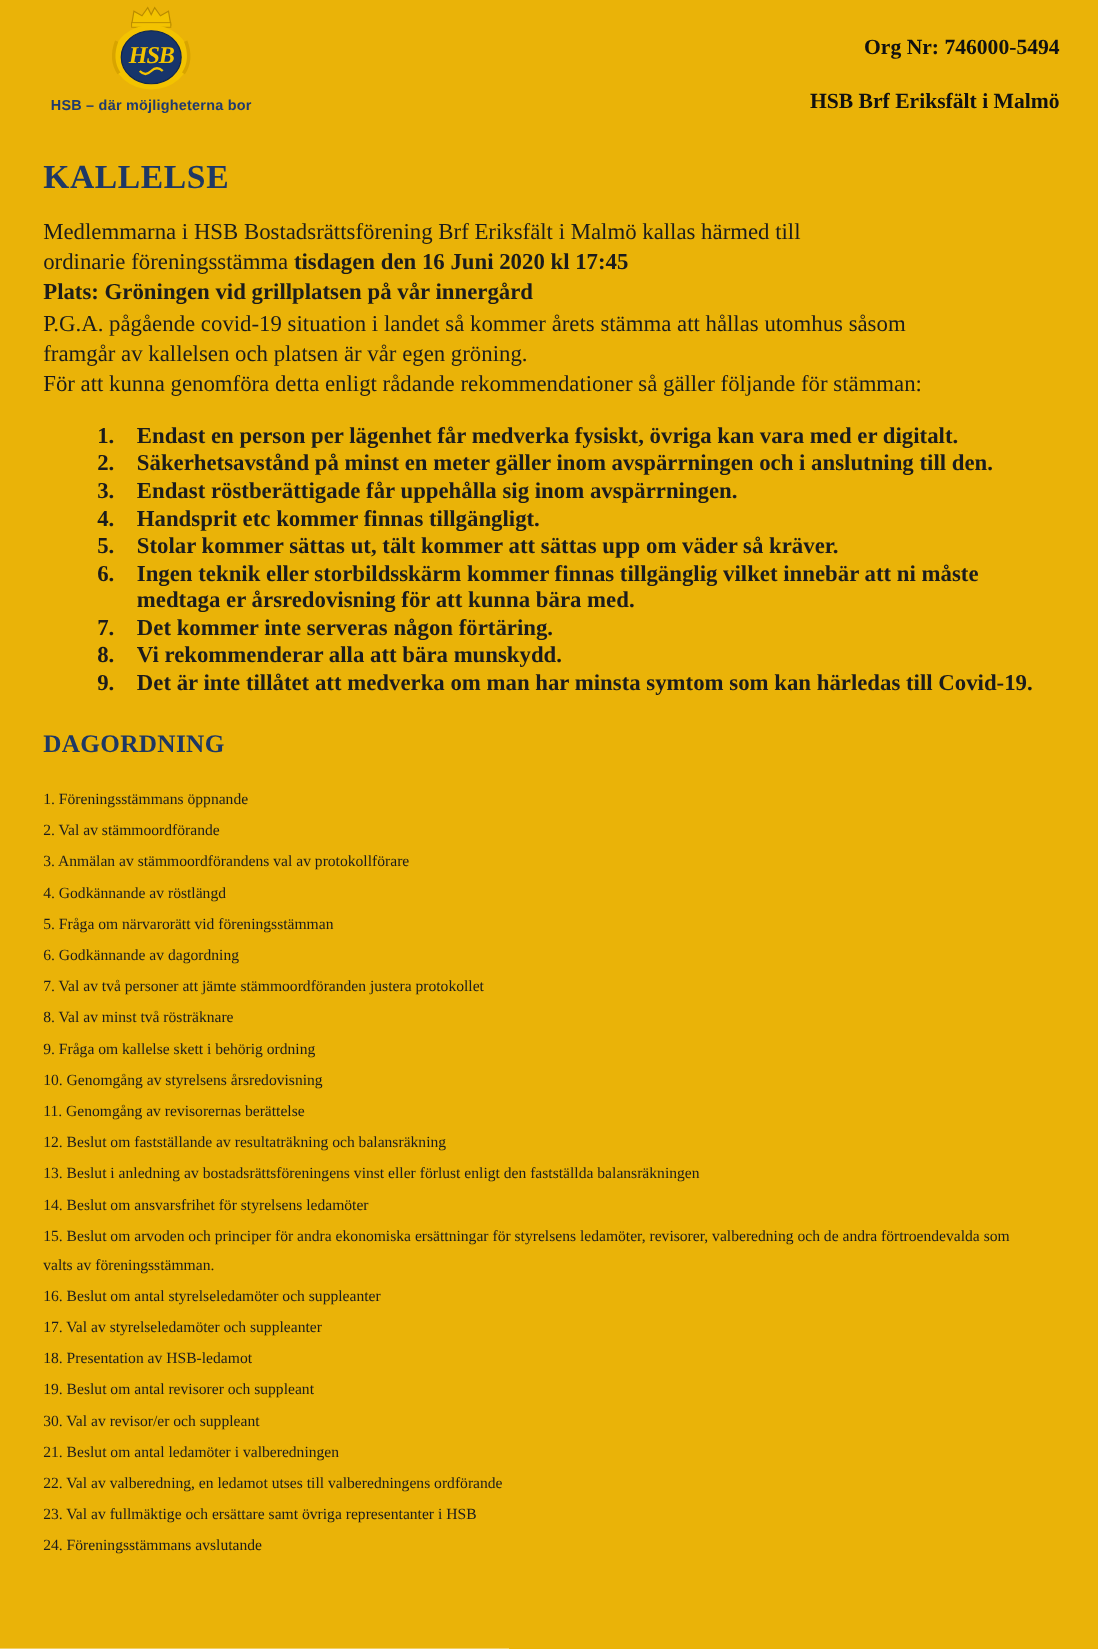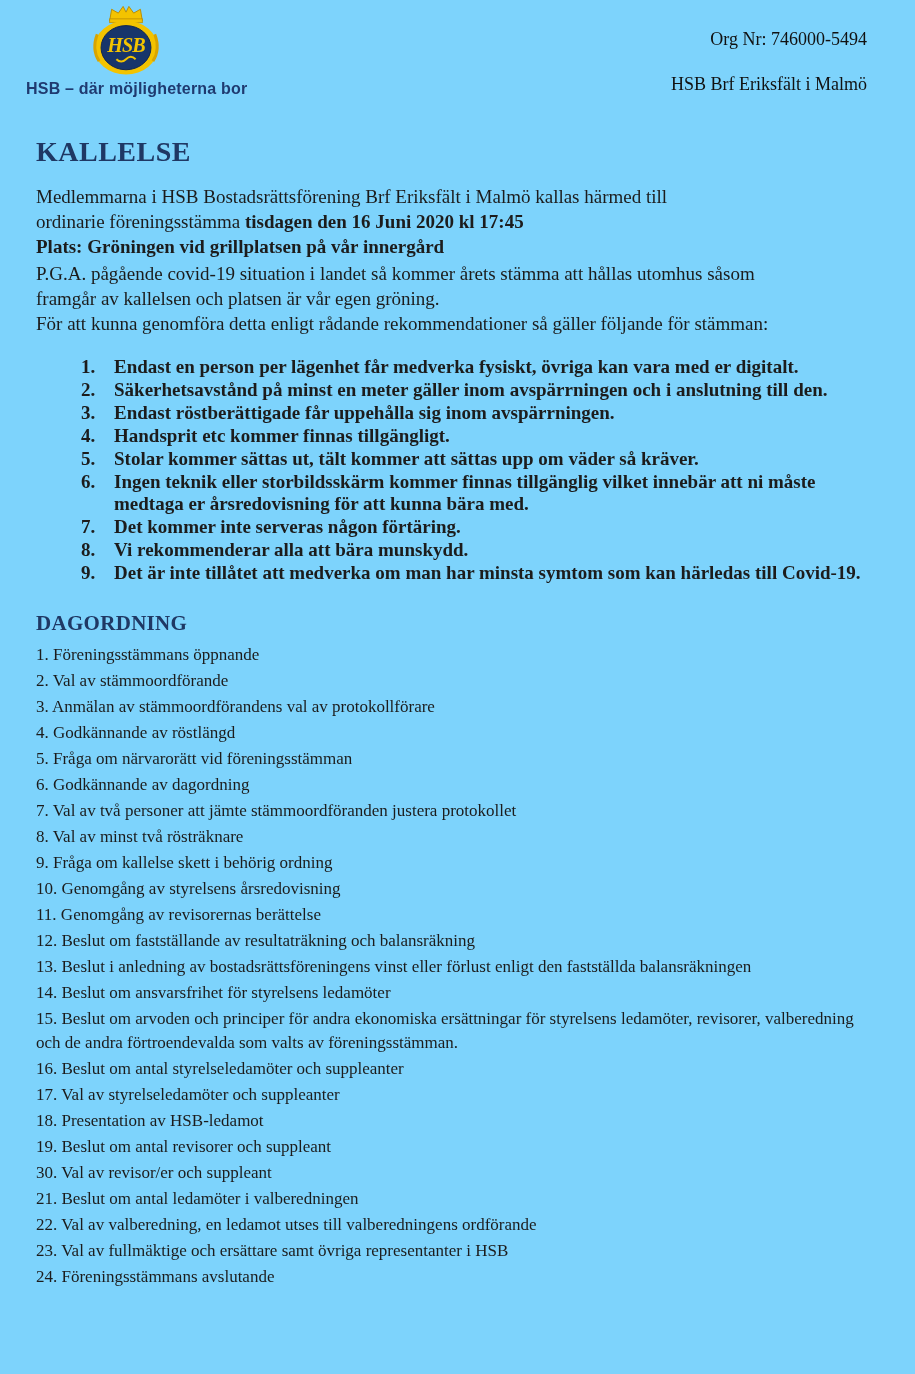--- a/index.html
+++ b/index.html
@@ -4,23 +4,23 @@
 <style>
   html, body {
     margin: 0;
     padding: 0;
     background: #ffffff;
   }
   .page {
     position: relative;
     width: 915px;
     min-height: 1374px;
-    background: #7dd3fc;
+    background: #eab308;
     box-sizing: border-box;
-    padding: 5px 48px 30px 36px;
+    padding: 5px 32px 30px 36px;
     font-family: "Liberation Serif", serif;
     color: #1c1c1c;
     overflow: hidden;
   }
   
   .header {
     display: flex;
     justify-content: space-between;
     align-items: flex-start;
   }
@@ -30,29 +30,29 @@
     margin-left: -10px;
   }
   .logo-emblem {
     display: inline-block;
     line-height: 0;
   }
   .logo-tagline {
     margin-top: 1px;
     font-family: "Liberation Sans", sans-serif;
     font-weight: bold;
-    font-size: 16px;
+    font-size: 12px;
     letter-spacing: 0.2px;
     color: #1f3a70;
     white-space: nowrap;
   }
   .header-right {
     text-align: right;
     padding-top: 24px;
-    font-weight: normal;
+    font-weight: bold;
     font-size: 18px;
     color: #111111;
   }
   .org-nr { margin: 0; }
   .association { margin: 24px 0 0 0; }
 
   
   .doc-title {
     margin: 38px 0 0 0;
     font-size: 28px;
@@ -89,23 +89,23 @@
   
   .agenda-heading {
     margin: 27px 0 0 0;
     font-size: 21px;
     line-height: 24px;
     font-weight: bold;
     color: #1f3864;
     letter-spacing: 0.3px;
   }
   .agenda-list {
-    margin-top: 8px;
+    margin-top: 22px;
     max-width: 820px;
-    font-size: 17px;
+    font-size: 13px;
   }
   .agenda-item {
     line-height: 24px;
     margin-bottom: 2px;
   }
 </style>
 </head>
 <body>
 
 <div class="page">

